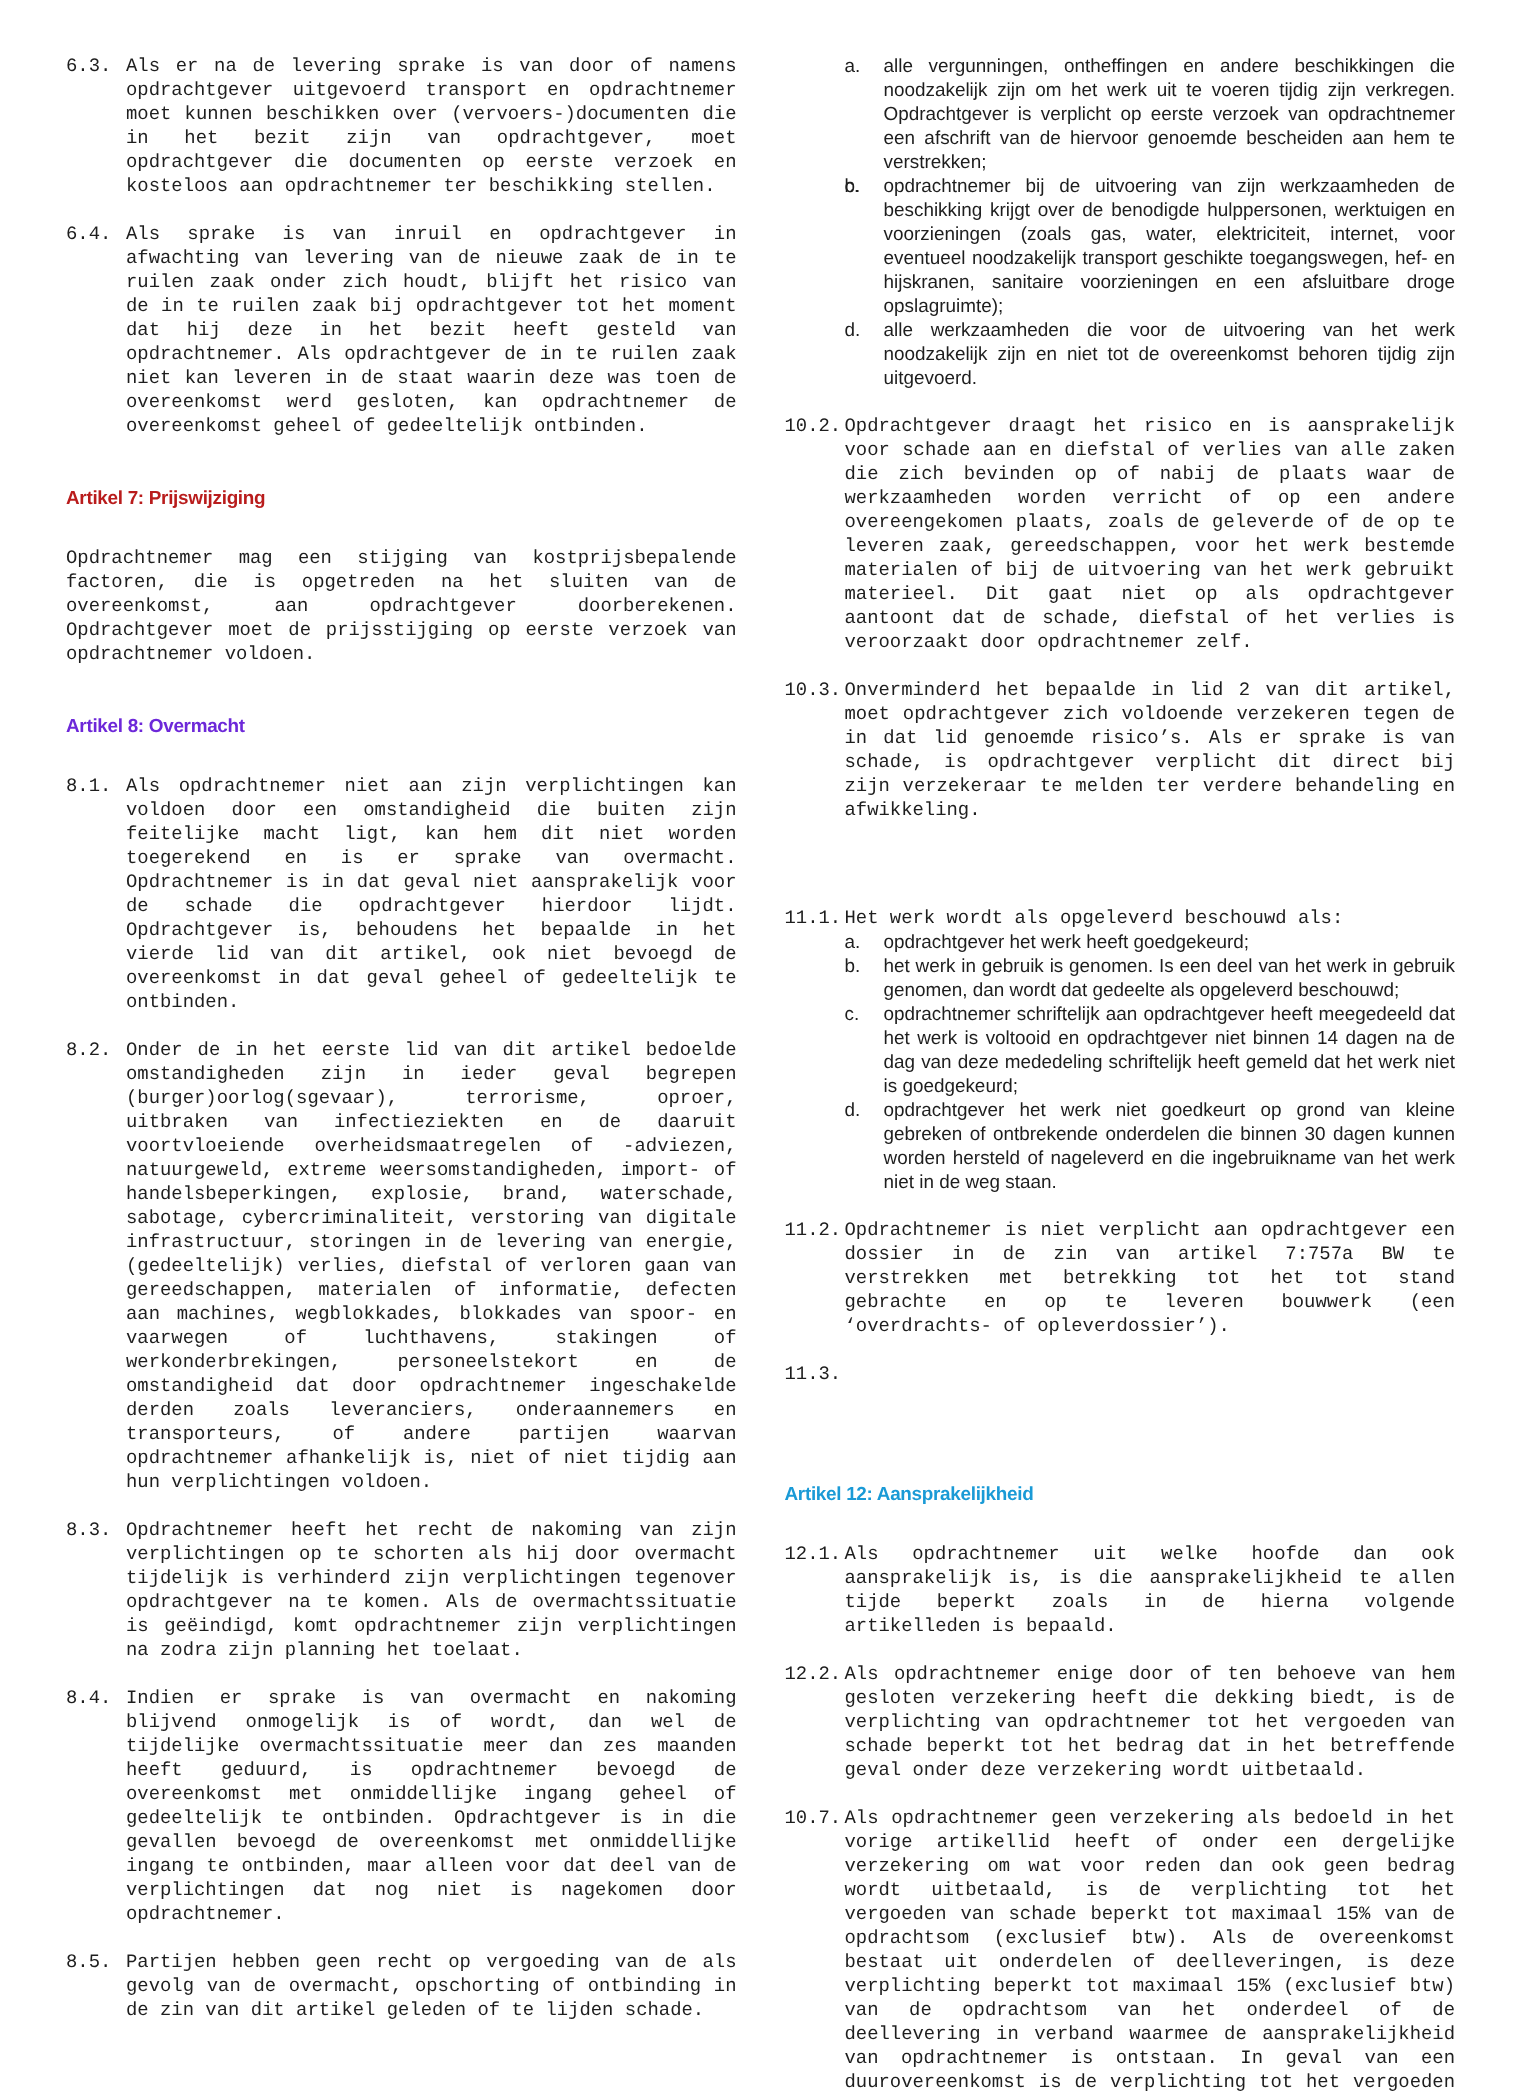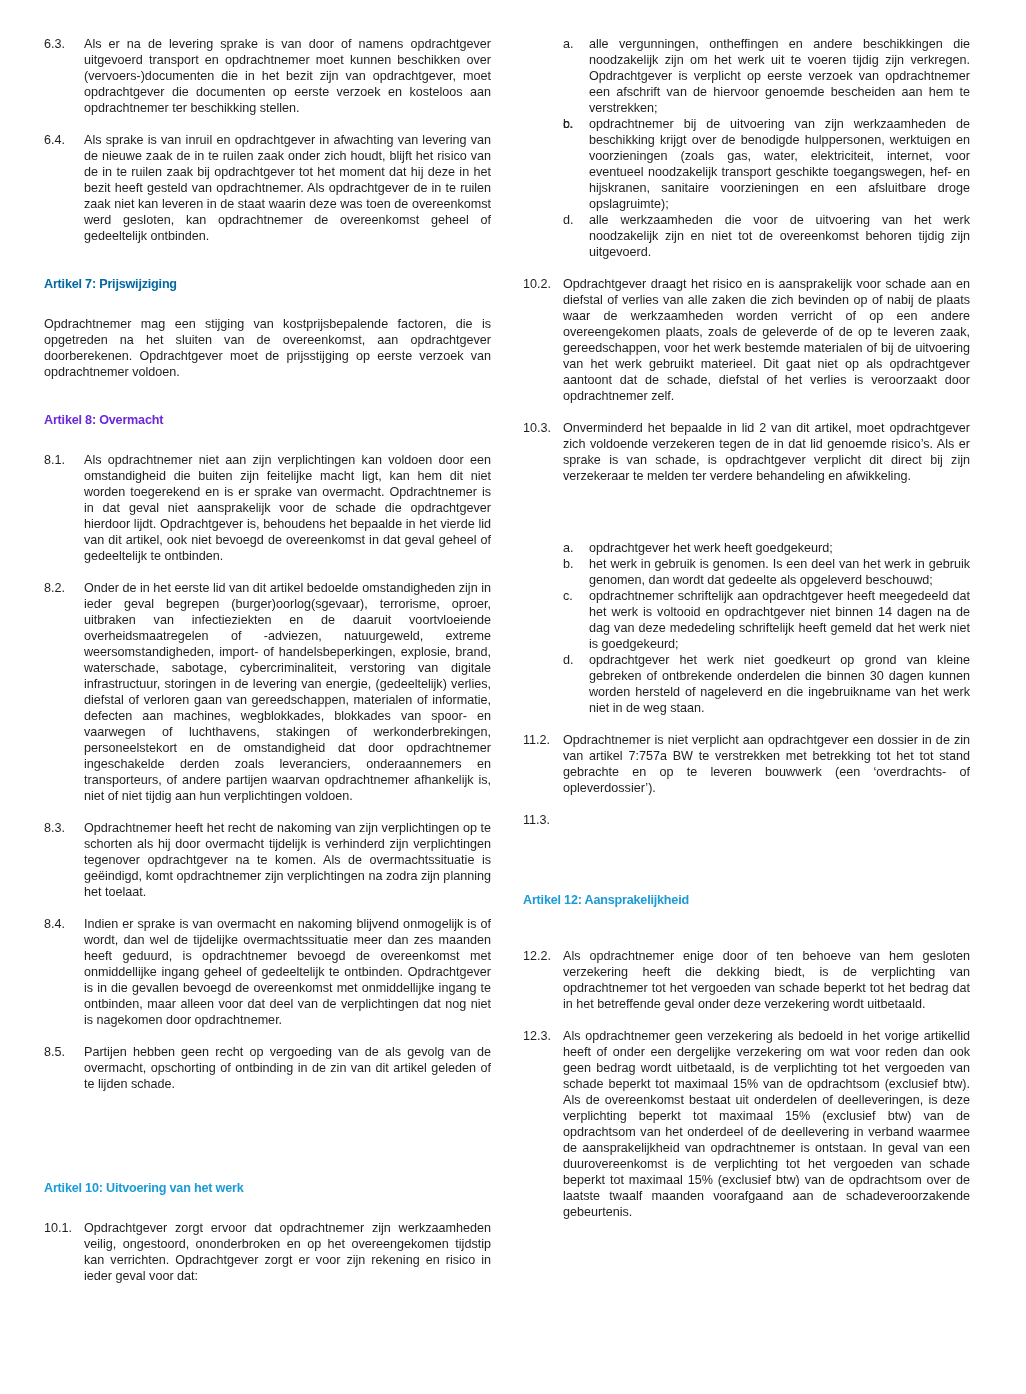--- a/index.html
+++ b/index.html
@@ -1,21 +1,21 @@
 <!DOCTYPE html>
 <html><head>
 <meta charset="utf-8">
 <style>
   html, body { margin: 0; padding: 0; background: #ffffff; }
   body { width: 1026px; height: 1394px; overflow: hidden; position: relative;
          font-family: "Liberation Sans", sans-serif; color: #1e1e1e; }
   .col { position: absolute; top: 36px; width: 447px; font-size: 12.6px; line-height: 16px; }
   .col-left { left: 44px; }
   .col-right { left: 523px; }
-  .para { position: relative; text-align: justify; margin: 0; }
+  .para { position: relative; text-align: justify; margin: 0; font-family: Liberation Mono, monospace; }
   .num { position: absolute; left: 0; top: 0; }
   .numbered { padding-left: 40px; }
   .heading { color: #1a9ad6; font-weight: bold; font-size: 12.6px; margin: 0; letter-spacing: -0.2px; }
   .sub { position: relative; padding-left: 26px; text-align: justify; }
   .sub .letter { position: absolute; left: 0; top: 0; }
   .sublist-wrap { padding-left: 40px; }
   .gap-s { height: 16px; }
   .gap-m { height: 24px; }
   .gap-l { height: 32px; }
 </style>
@@ -27,21 +27,21 @@
     <span class="num">6.3.</span>
     <span>Als er na de levering sprake is van door of namens opdrachtgever uitgevoerd transport en opdrachtnemer moet kunnen beschikken over (vervoers-)documenten die in het bezit zijn van opdrachtgever, moet opdrachtgever die documenten op eerste verzoek en kosteloos aan opdrachtnemer ter beschikking stellen.</span>
   </div>
   <div class="gap-s"></div>
   <div class="para numbered">
     <span class="num">6.4.</span>
     <span>Als sprake is van inruil en opdrachtgever in afwachting van levering van de nieuwe zaak de in te ruilen zaak onder zich houdt, blijft het risico van de in te ruilen zaak bij opdrachtgever tot het moment dat hij deze in het bezit heeft gesteld van opdrachtnemer. Als opdrachtgever de in te ruilen zaak niet kan leveren in de staat waarin deze was toen de overeenkomst werd gesloten, kan opdrachtnemer de overeenkomst geheel of gedeeltelijk ontbinden.</span>
   </div>
   <div class="gap-l"></div>
 
-  <h2 class="heading" style="color: #0369a1;">Artikel 7: Prijswijziging</h2>
+  <h2 class="heading" style="color: #b91c1c;">Artikel 7: Prijswijziging</h2>
   <div class="gap-m"></div>
   <p class="para">Opdrachtnemer mag een stijging van kostprijsbepalende factoren, die is opgetreden na het sluiten van de overeenkomst, aan opdrachtgever doorberekenen. Opdrachtgever moet de prijsstijging op eerste verzoek van opdrachtnemer voldoen.</p>
   <div class="gap-l"></div>
 
   <h2 class="heading" style="color: #6d28d9;">Artikel 8: Overmacht</h2>
   <div class="gap-m"></div>
   <div class="para numbered">
     <span class="num">8.1.</span>
     <span>Als opdrachtnemer niet aan zijn verplichtingen kan voldoen door een omstandigheid die buiten zijn feitelijke macht ligt, kan hem dit niet worden toegerekend en is er sprake van overmacht. Opdrachtnemer is in dat geval niet aansprakelijk voor de schade die opdrachtgever hierdoor lijdt. Opdrachtgever is, behoudens het bepaalde in het vierde lid van dit artikel, ook niet bevoegd de overeenkomst in dat geval geheel of gedeeltelijk te ontbinden.</span>
   </div>
@@ -102,20 +102,24 @@
     <span>Opdrachtgever draagt het risico en is aansprakelijk voor schade aan en diefstal of verlies van alle zaken die zich bevinden op of nabij de plaats waar de werkzaamheden worden verricht of op een andere overeengekomen plaats, zoals de geleverde of de op te leveren zaak, gereedschappen, voor het werk bestemde materialen of bij de uitvoering van het werk gebruikt materieel. Dit gaat niet op als opdrachtgever aantoont dat de schade, diefstal of het verlies is veroorzaakt door opdrachtnemer zelf.</span>
   </div>
   <div class="gap-s"></div>
   <div class="para numbered">
     <span class="num">10.3.</span>
     <span>Onverminderd het bepaalde in lid 2 van dit artikel, moet opdrachtgever zich voldoende verzekeren tegen de in dat lid genoemde risico’s. Als er sprake is van schade, is opdrachtgever verplicht dit direct bij zijn verzekeraar te melden ter verdere behandeling en afwikkeling.</span>
   </div>
   <div class="gap-l"></div>
 
   <div class="gap-m"></div>
+  <div class="para numbered">
+    <span class="num">11.1.</span>
+    <span>Het werk wordt als opgeleverd beschouwd als:</span>
+  </div>
   <div class="sublist-wrap">
     <div class="sub">
       <span class="letter">a.</span>
       <span>opdrachtgever het werk heeft goedgekeurd;</span>
     </div>
     <div class="sub">
       <span class="letter">b.</span>
       <span>het werk in gebruik is genomen. Is een deel van het werk in gebruik genomen, dan wordt dat gedeelte als opgeleverd beschouwd;</span>
     </div>
     <div class="sub">
@@ -133,23 +137,27 @@
     <span>Opdrachtnemer is niet verplicht aan opdrachtgever een dossier in de zin van artikel 7:757a BW te verstrekken met betrekking tot het tot stand gebrachte en op te leveren bouwwerk (een ‘overdrachts- of opleverdossier’).</span>
   </div>
   <div class="gap-s"></div>
   <div class="para numbered">
     <span class="num">11.3.</span>
   </div>
   <div class="gap-l"></div>
 
   <h2 class="heading" style="color: rgb(26, 154, 214); margin-top: 48px;">Artikel 12: Aansprakelijkheid</h2>
   <div class="gap-m"></div>
+  <div class="para numbered">
+    <span class="num">12.1.</span>
+    <span>Als opdrachtnemer uit welke hoofde dan ook aansprakelijk is, is die aansprakelijkheid te allen tijde beperkt zoals in de hierna volgende artikelleden is bepaald.</span>
+  </div>
   <div class="gap-s"></div>
   <div class="para numbered">
     <span class="num">12.2.</span>
     <span>Als opdrachtnemer enige door of ten behoeve van hem gesloten verzekering heeft die dekking biedt, is de verplichting van opdrachtnemer tot het vergoeden van schade beperkt tot het bedrag dat in het betreffende geval onder deze verzekering wordt uitbetaald.</span>
   </div>
   <div class="gap-s"></div>
   <div class="para numbered">
-    <span class="num">12.3.</span>
+    <span class="num">10.7.</span>
     <span>Als opdrachtnemer geen verzekering als bedoeld in het vorige artikellid heeft of onder een dergelijke verzekering om wat voor reden dan ook geen bedrag wordt uitbetaald, is de verplichting tot het vergoeden van schade beperkt tot maximaal 15% van de opdrachtsom (exclusief btw). Als de overeenkomst bestaat uit onderdelen of deelleveringen, is deze verplichting beperkt tot maximaal 15% (exclusief btw) van de opdrachtsom van het onderdeel of de deellevering in verband waarmee de aansprakelijkheid van opdrachtnemer is ontstaan. In geval van een duurovereenkomst is de verplichting tot het vergoeden van schade beperkt tot maximaal 15% (exclusief btw) van de opdrachtsom over de laatste twaalf maanden voorafgaand aan de schadeveroorzakende gebeurtenis.</span>
   </div>
 </div>
 
 </body></html>

